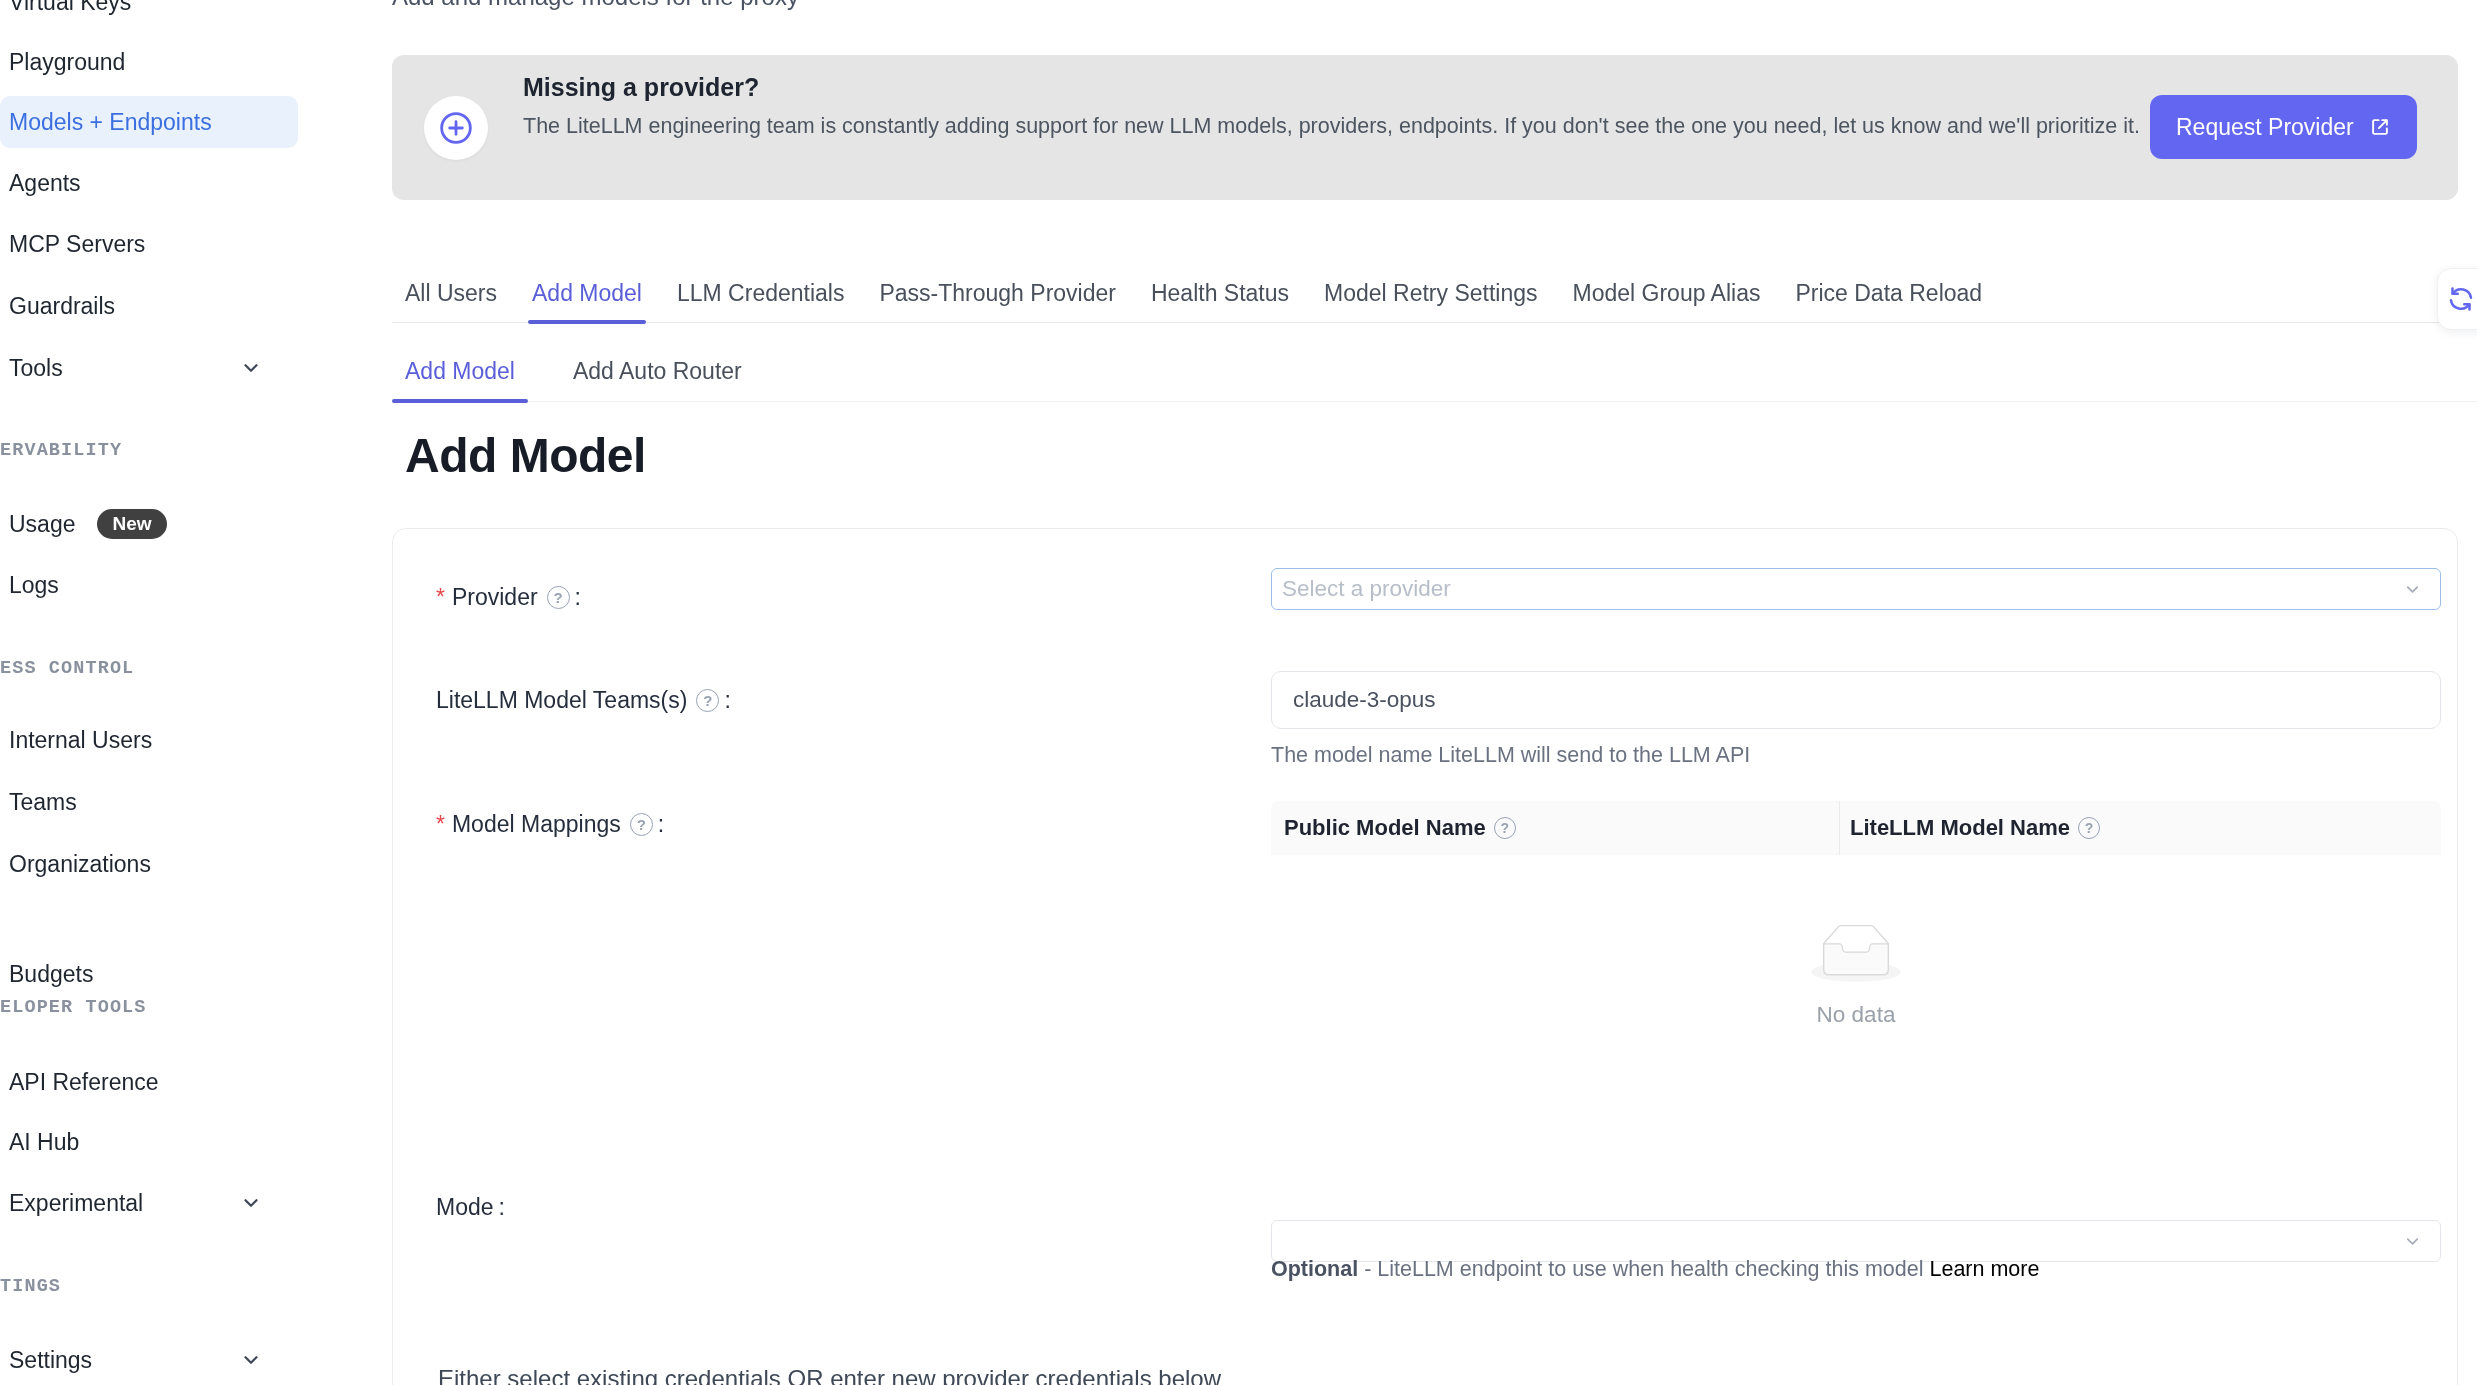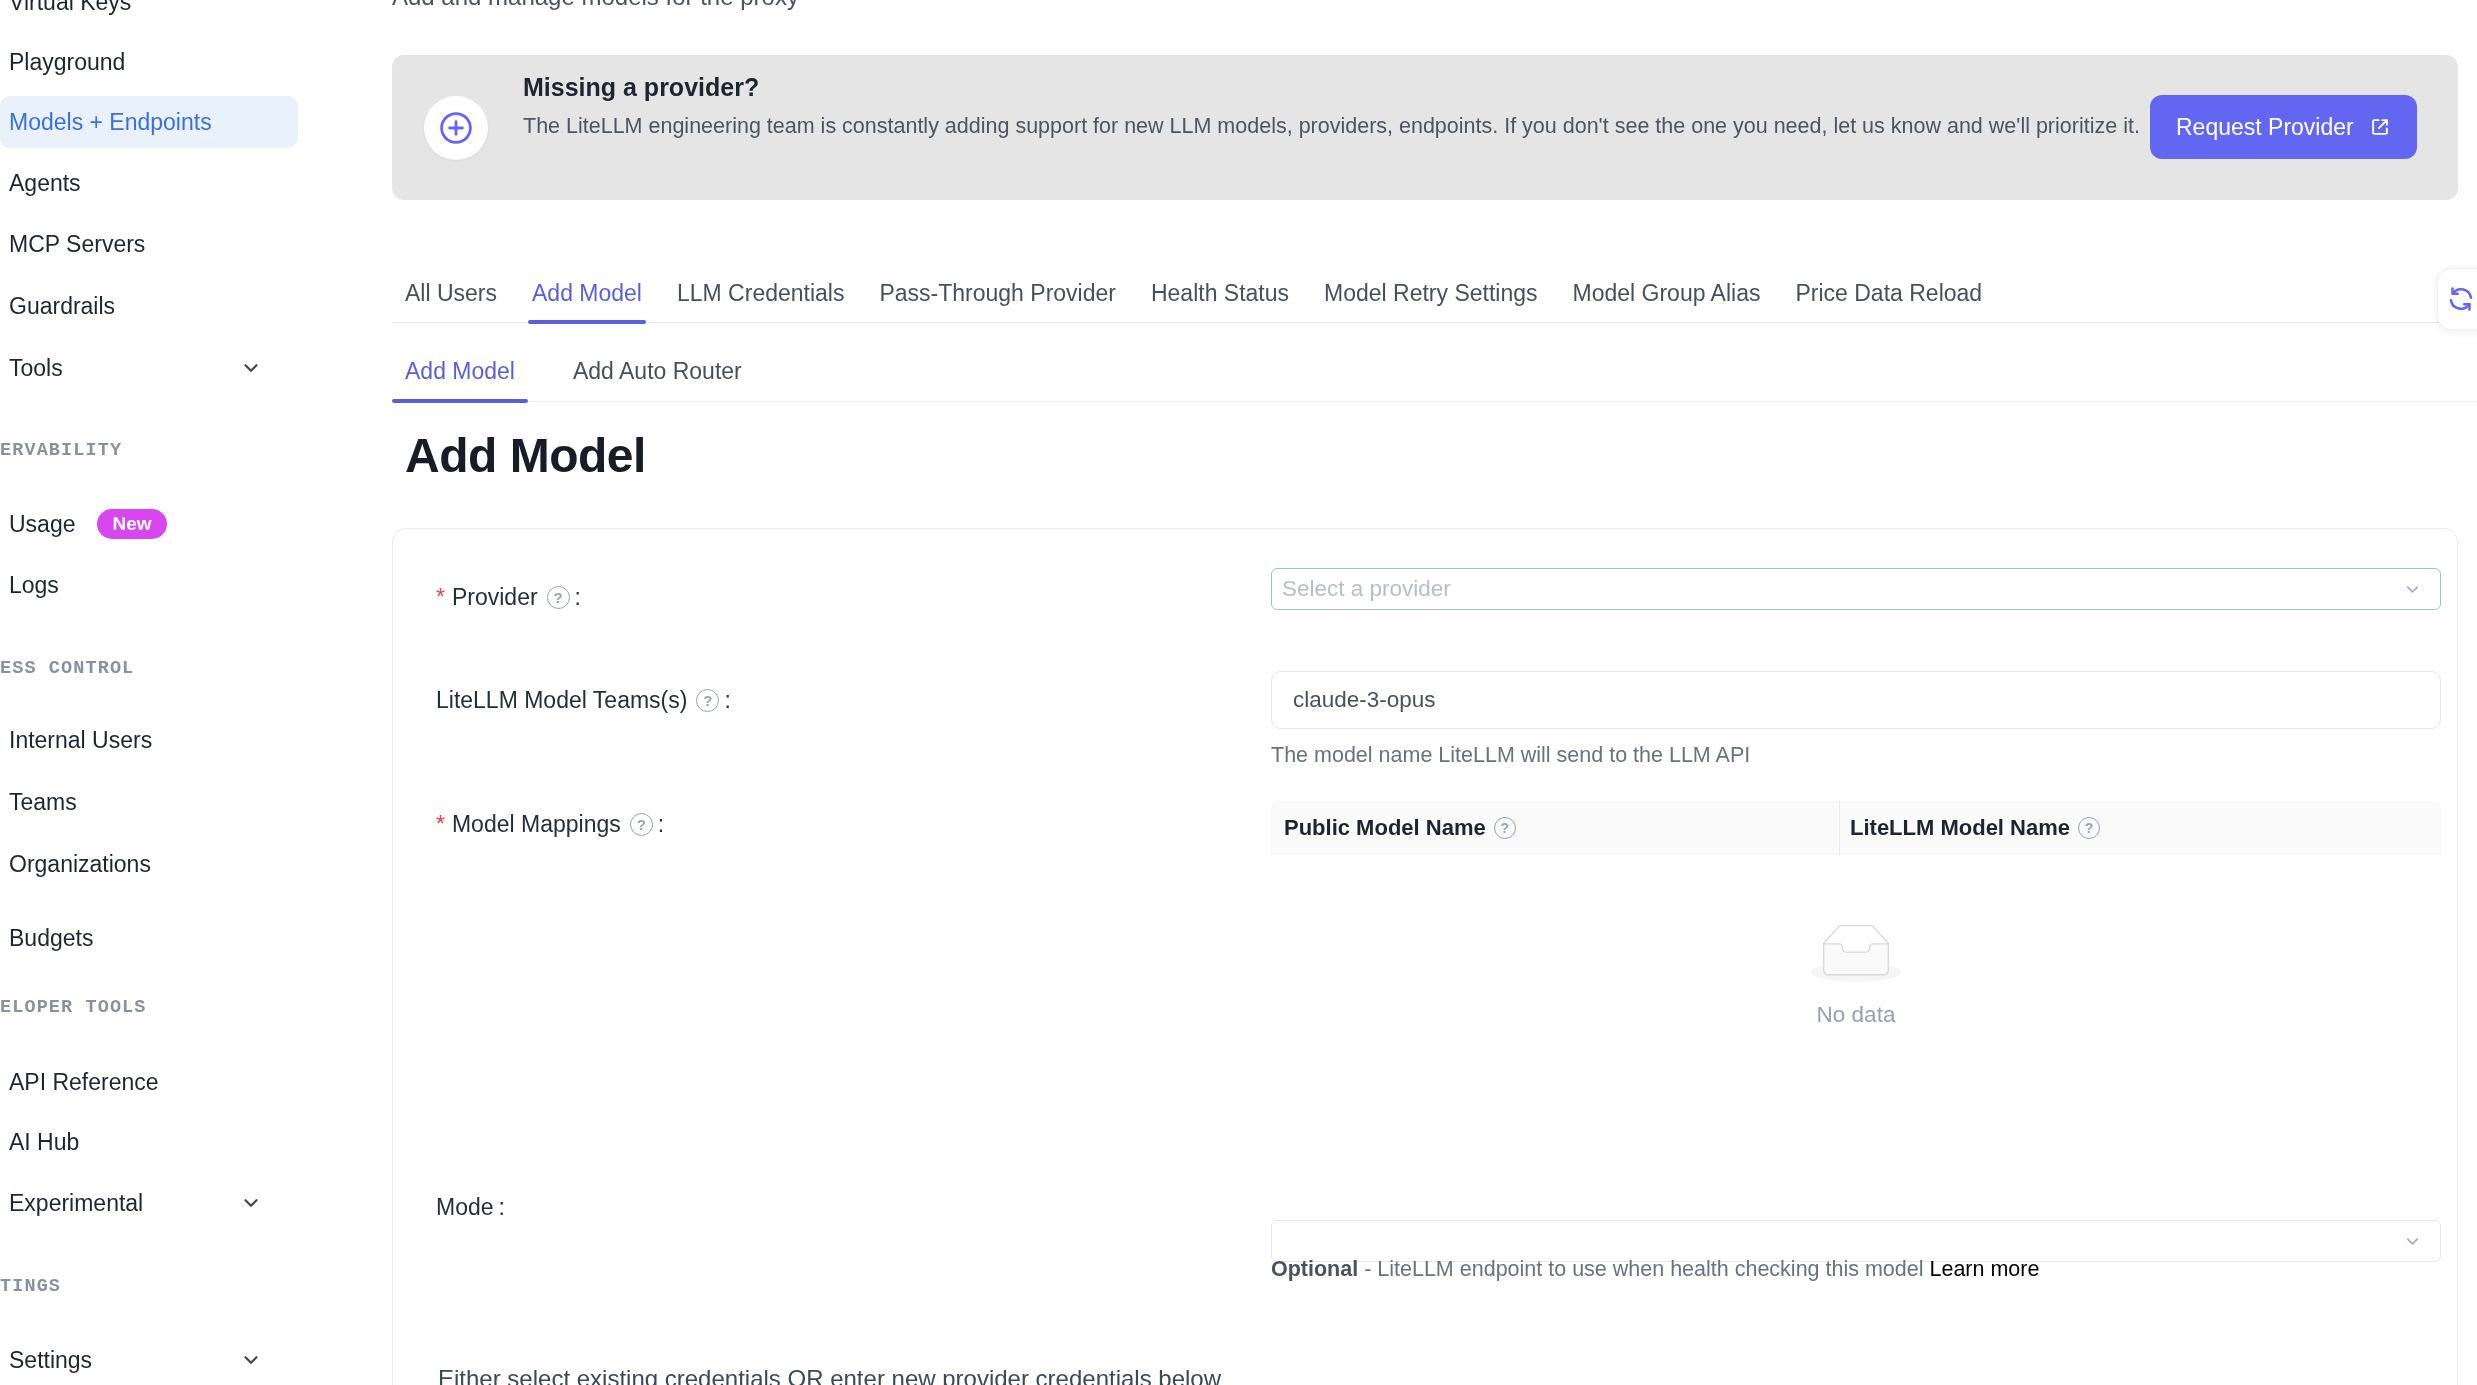--- a/index.html
+++ b/index.html
@@ -8,21 +8,21 @@
   .stage { position:relative; width:2477px; height:1385px; overflow:hidden; }
 
   
   .sidebar { position:absolute; left:0; top:0; width:300px; height:1385px; background:#fff; }
   .nav-item { position:absolute; left:0; width:298px; height:52px; display:flex; align-items:center;
     padding-left:9px; font-size:23px; color:#1F2630; border-radius:10px; cursor:pointer; }
   .nav-item.active { background:#E9F1FD; color:#3B6FE0; }
   .nav-section { position:absolute; left:0; height:28px; display:flex; align-items:center;
     font-size:18.5px; font-weight:700; letter-spacing:.06em; color:#8A919E;font-family:Liberation Mono, monospace; }
   .chev { position:absolute; left:240px; display:flex; }
-  .badge-new { margin-left:22px; background:#d946ef; color:#fff; font-size:19px; font-weight:600;
+  .badge-new { margin-left:22px; background:#404040; color:#fff; font-size:19px; font-weight:600;
     padding:5px 15px 6px; border-radius:999px; line-height:1; }
 
   
   .main { position:absolute; left:392px; top:0; width:2085px; height:1385px; }
   .subtitle-cut { position:absolute; left:0; top:-17px; font-size:24px; color:#4A5263; white-space:nowrap; }
 
   .banner { position:absolute; left:0; top:55px; width:2066px; height:145px; background:#e5e5e5; border-radius:12px; }
   .banner-icon-wrap { position:absolute; left:32px; top:41px; width:64px; height:64px; background:#fff;
     border-radius:50%; display:flex; align-items:center; justify-content:center; box-shadow:0 1px 3px rgba(30,40,80,.06); }
   .banner-title { position:absolute; left:131px; top:18px; font-size:25px; font-weight:700; color:#1E2430; }
@@ -136,21 +136,21 @@
     <div class="nav-section" style="top:654px">ESS CONTROL</div>
     <div class="nav-item" style="top:714px">
         <span>Internal Users</span>
       </div>
     <div class="nav-item" style="top:776px">
         <span>Teams</span>
       </div>
     <div class="nav-item" style="top:838px">
         <span>Organizations</span>
       </div>
-    <div class="nav-item" style="top:912px">
+    <div class="nav-item" style="top:948px">
         <span>Budgets</span>
       </div>
 
     <div class="nav-section" style="top:993px">ELOPER TOOLS</div>
     <div class="nav-item" style="top:1056px">
         <span>API Reference</span>
       </div>
     <div class="nav-item" style="top:1116px">
         <span>AI Hub</span>
       </div>

